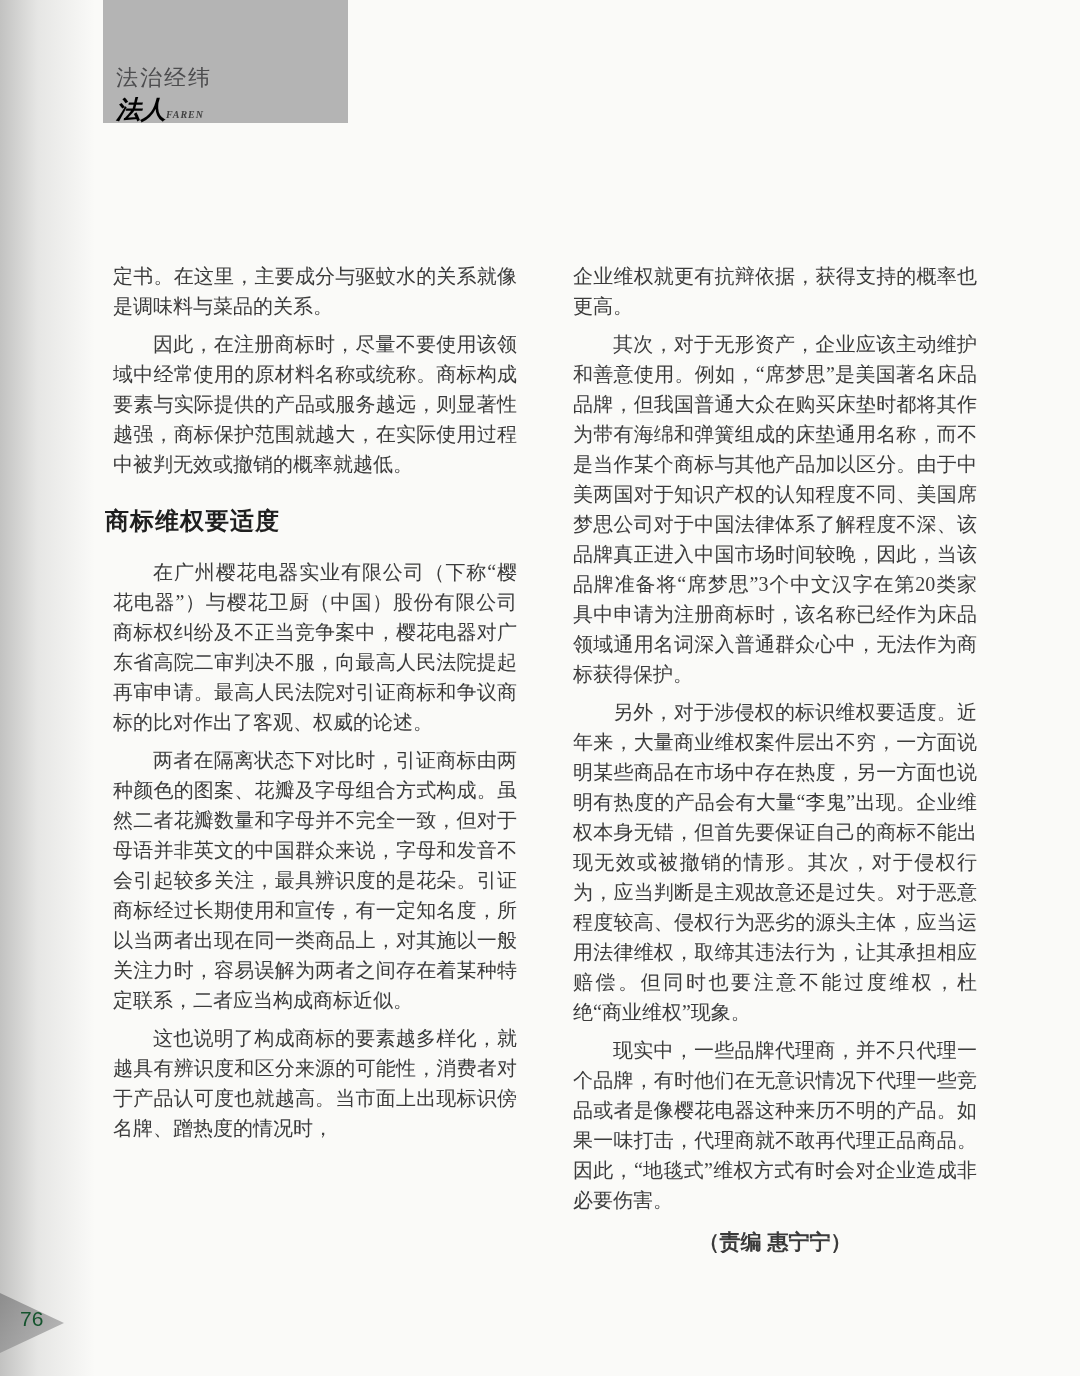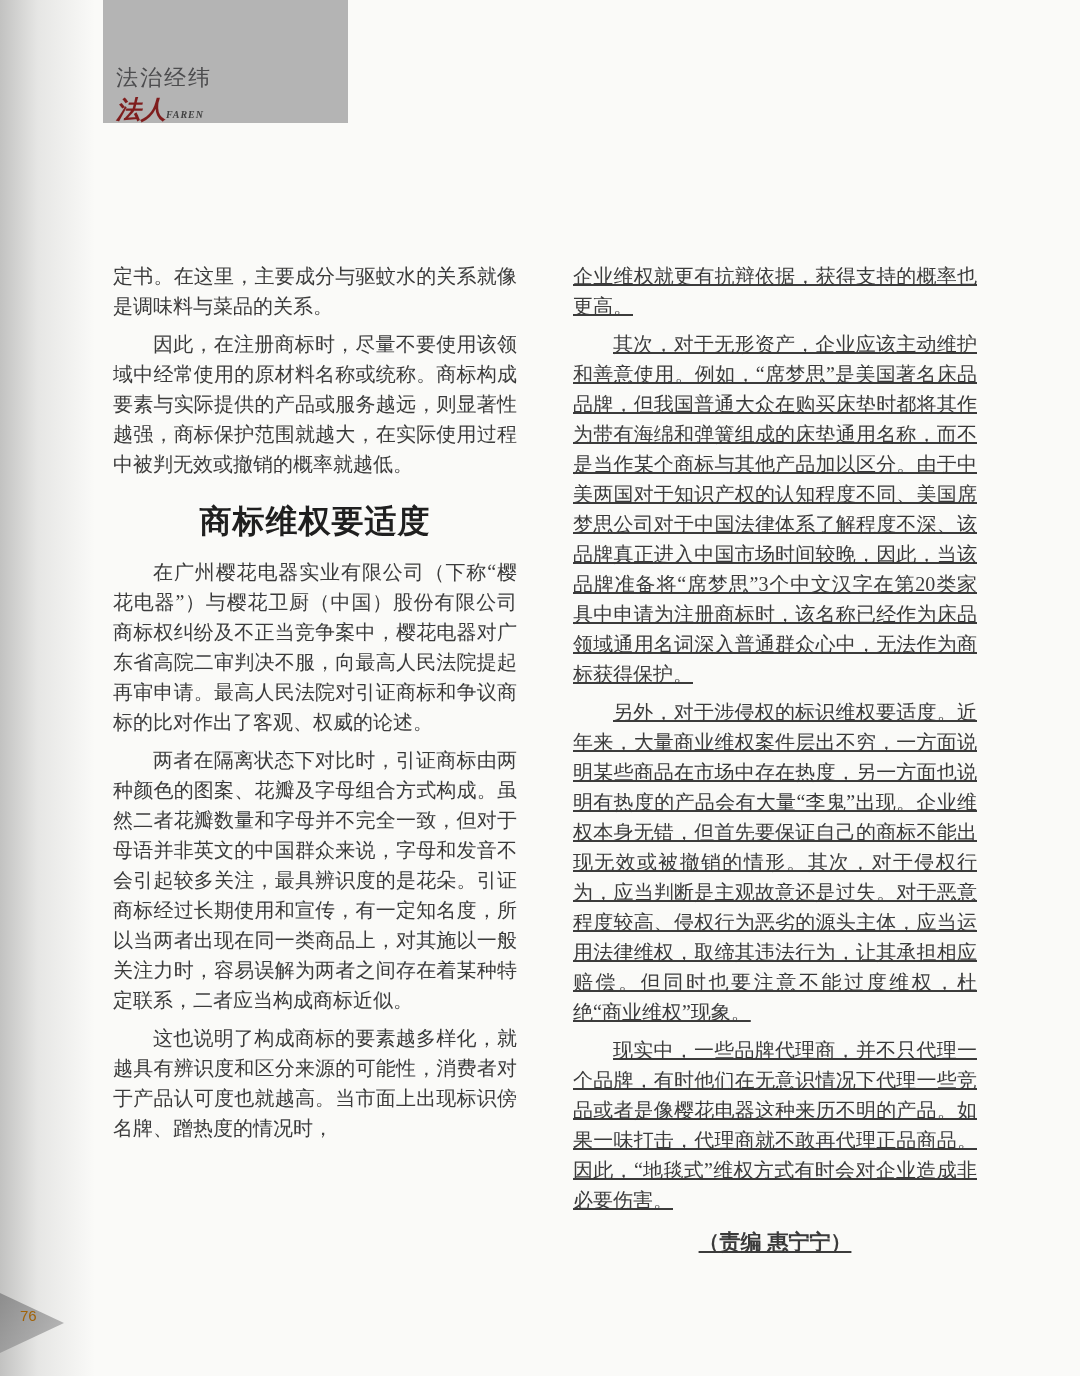--- a/index.html
+++ b/index.html
@@ -41,50 +41,50 @@
   .logo-row {
     position: absolute;
     left: 13px; top: 93px;
     white-space: nowrap;
   }
   .logo-cn {
     font-family: "Liberation Sans", "DejaVu Sans", sans-serif;
     font-style: italic;
     font-weight: bold;
     font-size: 25px;
-    color: #7f1d1d;
+    color: #000000;
   }
   .logo-en {
     font-family: Liberation Serif, serif;
     font-style: italic;
     font-weight: bold;
     font-size: 10px;
     letter-spacing: 1px;
     color: #404040;
   }
   
   .col {
     position: absolute;
     top: 253px;
     width: 420px;
     font-size: 20px;
     line-height: 30px;
     text-align: justify;
     word-break: break-all;
   }
   .col-left  { left: 105px; }
-  .col-right { left: 565px; text-decoration: underline; }
+  .col-right { left: 565px; }
   .col p { margin: 8px; text-indent: 2em; }
   .col p.cont { text-indent: 0; }
   .col h2.sub-heading {
     margin: 27px 0 21px 0;
-    text-align: center;
+    text-align: left;
     text-indent: 0;
     font-family: "Liberation Sans", "DejaVu Sans", sans-serif;
-    font-size: 32px;
+    font-size: 24px;
     font-weight: bold;
     letter-spacing: 1px;
     color: #1f1f1f;
   }
   
   .seal {
     display: inline-block;
     width: 19px; height: 19px;
     margin-left: 7px;
     vertical-align: -2px;
@@ -113,22 +113,22 @@
     position: absolute;
     left: 0; top: 0;
     width: 100%; height: 100%;
     background: linear-gradient(120deg, #8d8d8d 0%, #aeaeae 70%, #bcbcbc 100%);
     clip-path: polygon(0 0, 100% 50%, 0 100%);
   }
   .page-number {
     position: absolute;
     left: 20px; top: 14px;
     font-family: "Liberation Sans", "DejaVu Sans", sans-serif;
-    font-size: 15px;
-    color: #a16207;
+    font-size: 21px;
+    color: #14532d;
   }
 </style>
 </head>
 <body>
 
 <div class="page">
 
   <div class="edge-shadow"></div>
 
   <div class="header-block">

